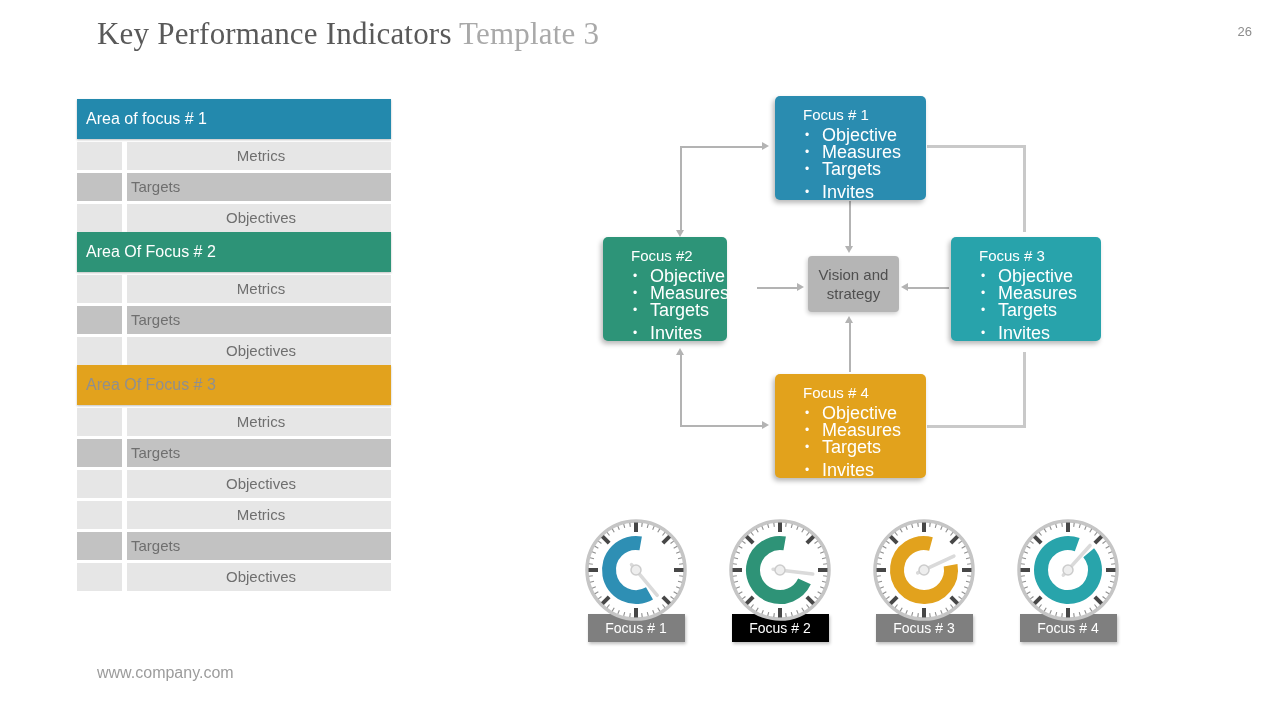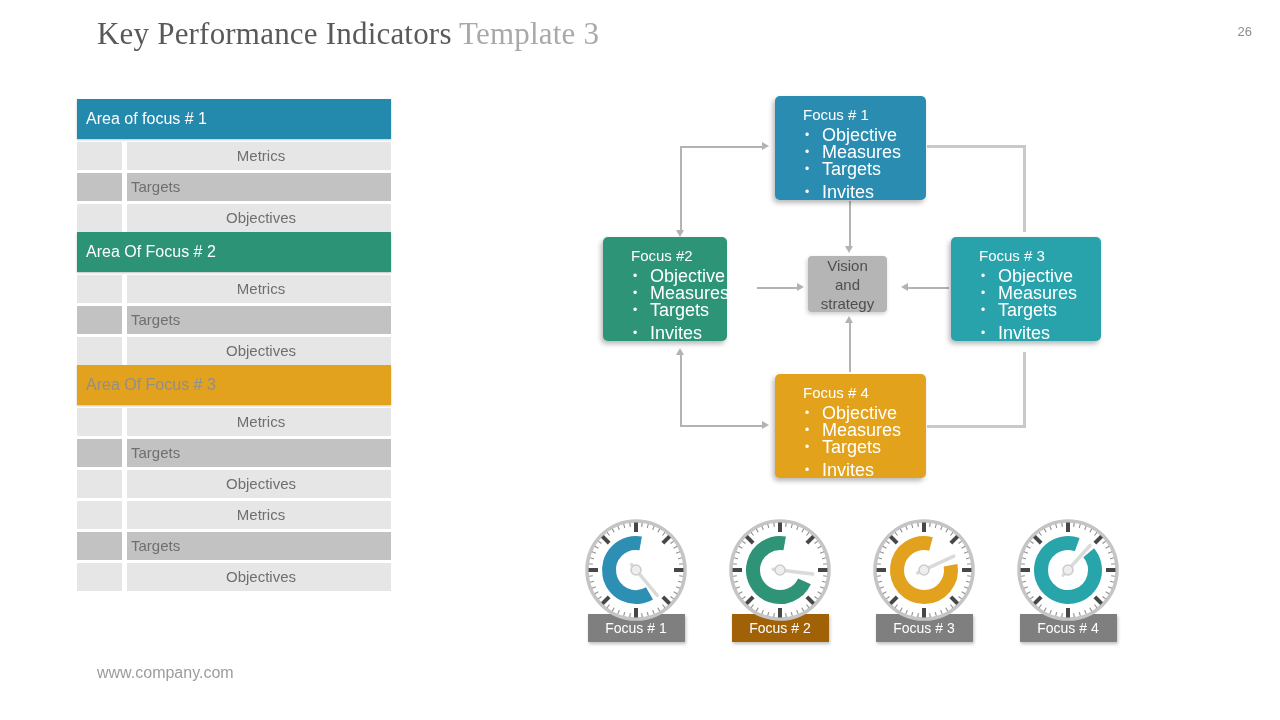--- a/index.html
+++ b/index.html
@@ -24,21 +24,21 @@
   .bg-light{background:#e6e6e6;text-align:center;}
   .bg-dark{background:#c2c2c2;}
 
   
   .fbox{position:absolute;box-sizing:border-box;border-radius:5px;color:#ffffff;
         padding:10px 6px 6px 28px;box-shadow:-2px 3px 5px rgba(0,0,0,0.28);}
   .ftitle{font-size:15px;margin-bottom:4px;}
   .fbul{position:relative;padding-left:19px;font-size:18px;line-height:16px;margin-top:1px;}
   .fbul::before{content:"\2022";position:absolute;left:2px;top:0;font-size:12px;}
   .fbul.last{margin-top:7px;}
-  .center-box{position:absolute;left:808px;top:256px;width:79px;height:56px;box-sizing:border-box;
+  .center-box{position:absolute;left:808px;top:256px;width:91px;height:56px;box-sizing:border-box;
         border-radius:4px;display:flex;align-items:center;justify-content:center;text-align:center;
         font-size:15px;line-height:19px;padding:0 7px;box-shadow:-1px 2px 4px rgba(0,0,0,0.2);}
 
   
   .seg{position:absolute;background:#b3b3b3;}
   .seg.thick{background:#c9c9c9;}
   .arr{position:absolute;width:0;height:0;border-style:solid;}
   .arr.right{border-width:4.5px 0 4.5px 7px;border-color:transparent transparent transparent #b3b3b3;}
   .arr.left {border-width:4.5px 7px 4.5px 0;border-color:transparent #b3b3b3 transparent transparent;}
   .arr.down {border-width:7px 4.5px 0 4.5px;border-color:#b3b3b3 transparent transparent transparent;}
@@ -286,21 +286,21 @@
           <line x1="26.129942314911187" y1="26.1299423149112" x2="19.412427893638984" y2="19.412427893639" stroke="#474747" stroke-width="4"></line>
           <line x1="26.51887783812064" y1="18.48912969733128" x2="24.08383212208576" y2="15.31571633616634" stroke="#8f8f8f" stroke-width="1.1"></line>
           <line x1="31.249999999999982" y1="15.327894935376932" x2="29.24999999999998" y2="11.863793320239175" stroke="#8f8f8f" stroke-width="1.1"></line>
           <line x1="36.3532706921186" y1="12.811240335759024" x2="34.82253696265825" y2="9.115722205713872" stroke="#8f8f8f" stroke-width="1.1"></line>
           <line x1="41.741371538040354" y1="10.98222655642553" x2="40.70609535763027" y2="7.118523251269252" stroke="#8f8f8f" stroke-width="1.1"></line>
           <line x1="47.32211063842775" y1="9.87214853023925" x2="46.80000586954755" y2="5.906369084744007" stroke="#8f8f8f" stroke-width="1.1"></line>
           <path d="M 77.47031024998955 64.41069306699887 A 27 27 0 1 1 57.68850079700711 26.41019066867038" fill="none" stroke="#2e9377" stroke-width="14"></path>
           <line x1="46.05217693851075" y1="52.14691459616397" x2="85.75402300416363" y2="57.02168833236986" stroke="#dadada" stroke-width="3.5" stroke-linecap="round"></line>
           <circle cx="53" cy="53" r="5" fill="#eeeeee" stroke="#cccccc" stroke-width="1.5"></circle>
         </svg>
-      <div class="gauge-label" style="background-color: #a16207;">Focus # 2</div>
+      <div class="gauge-label" style="background-color: #000000;">Focus # 2</div>
     </div>
     <div class="gauge-cell">
       <svg viewBox="0 0 106 106">
           <circle cx="53" cy="53" r="49" fill="#ffffff" stroke="#c5c5c5" stroke-width="3.5"></circle>
           <line x1="53" y1="15" x2="53" y2="5.5" stroke="#474747" stroke-width="4"></line>
           <line x1="58.67788936157224" y1="9.87214853023925" x2="59.19999413045245" y2="5.906369084744007" stroke="#8f8f8f" stroke-width="1.1"></line>
           <line x1="64.25862846195966" y1="10.98222655642553" x2="65.29390464236974" y2="7.118523251269252" stroke="#8f8f8f" stroke-width="1.1"></line>
           <line x1="69.6467293078814" y1="12.811240335759024" x2="71.17746303734177" y2="9.11572220571388" stroke="#8f8f8f" stroke-width="1.1"></line>
           <line x1="74.75" y1="15.327894935376918" x2="76.75" y2="11.86379332023916" stroke="#8f8f8f" stroke-width="1.1"></line>
           <line x1="79.48112216187934" y1="18.489129697331272" x2="81.91616787791423" y2="15.315716336166332" stroke="#8f8f8f" stroke-width="1.1"></line>

